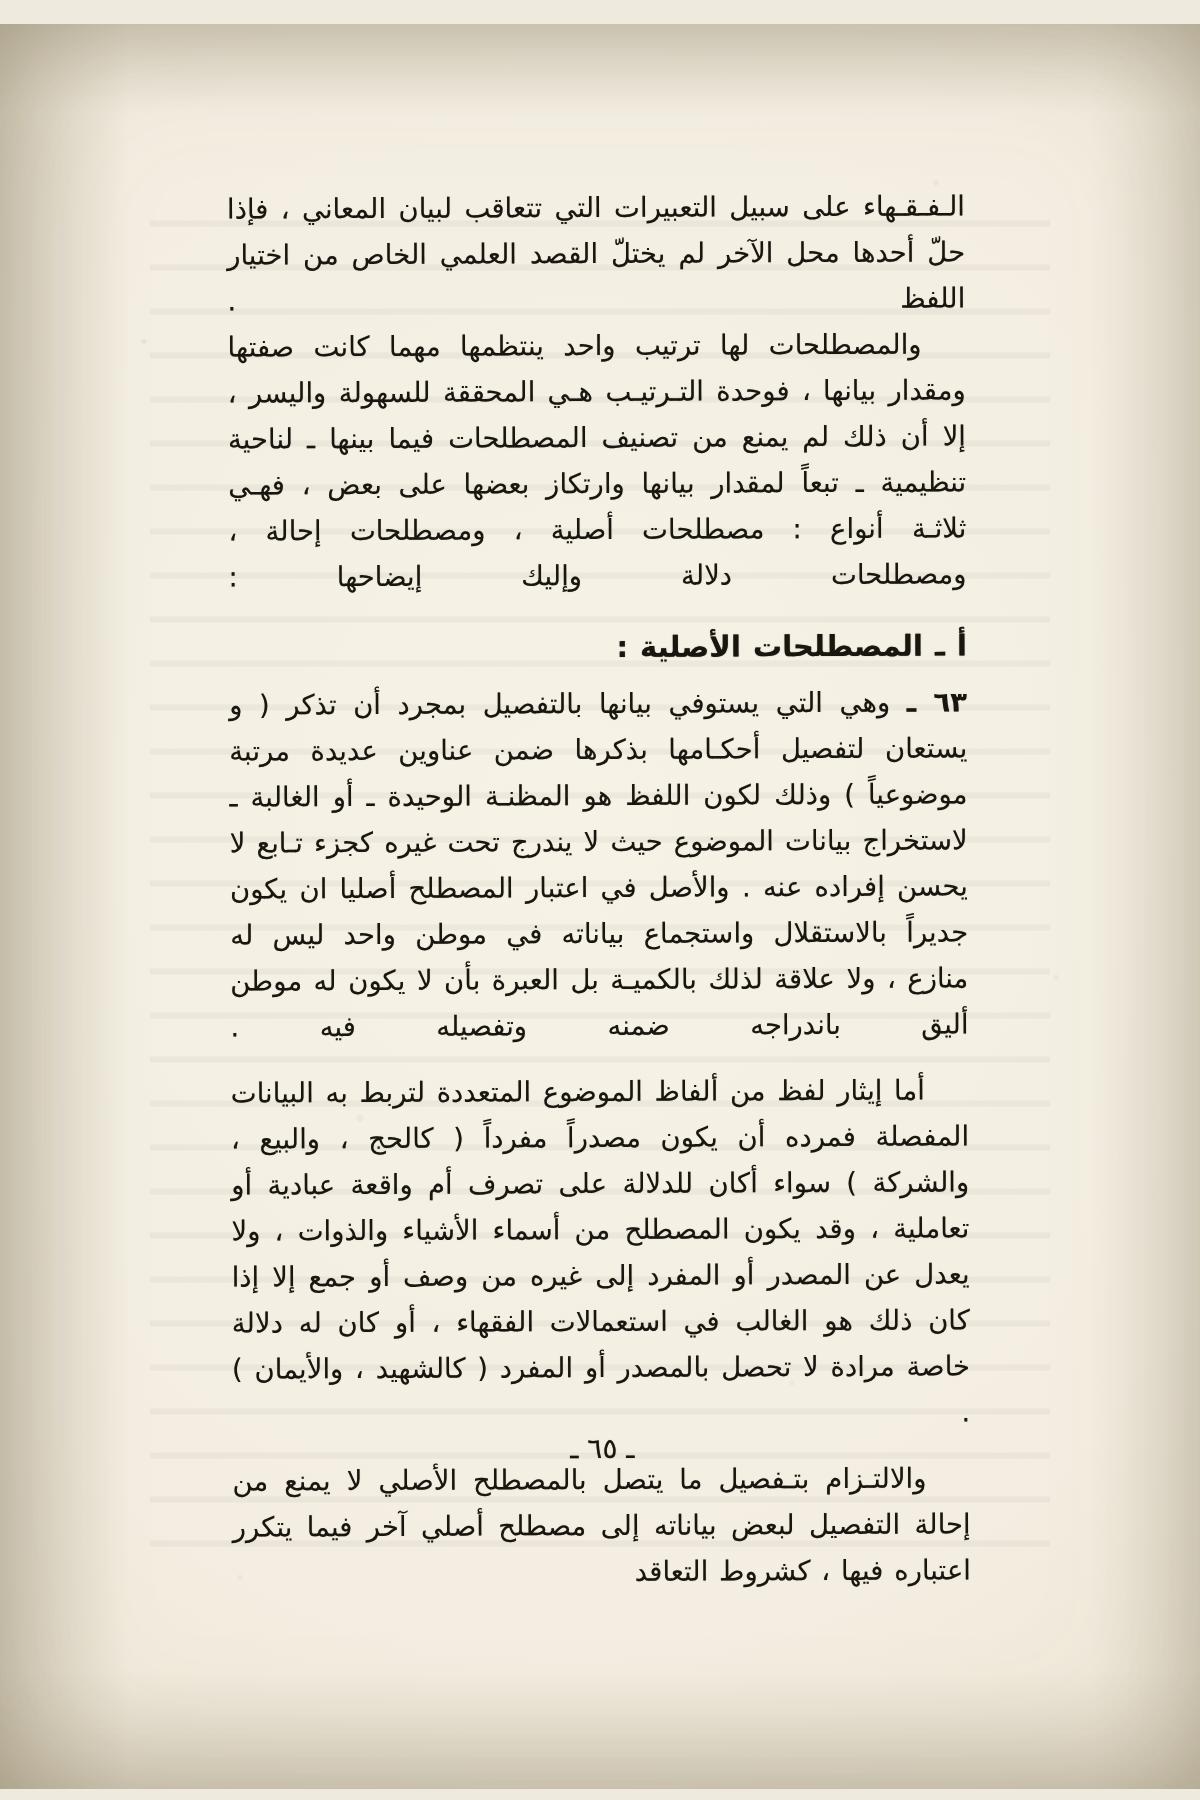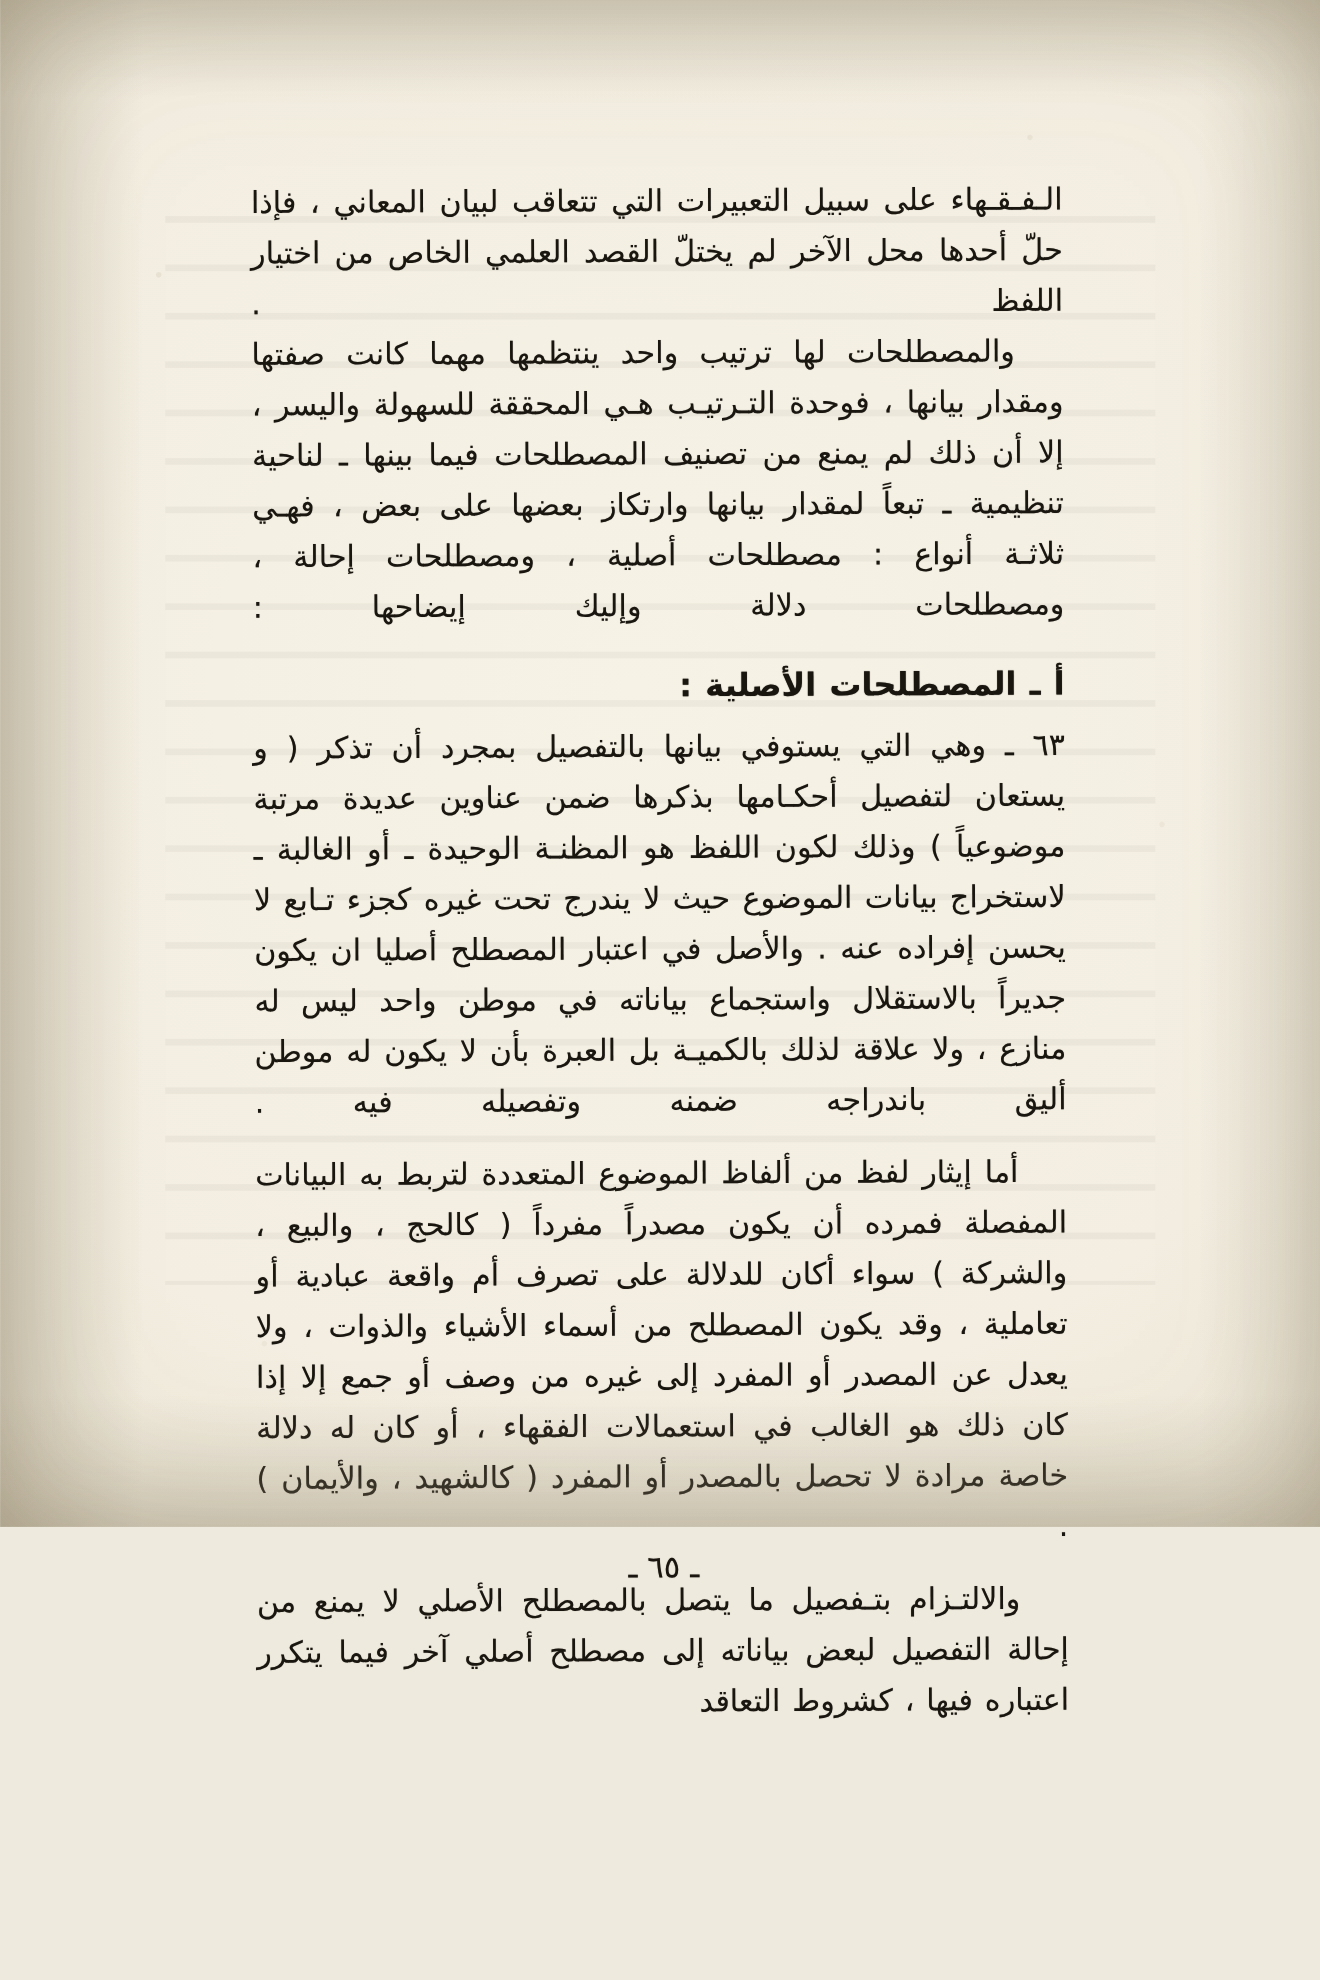--- a/index.html
+++ b/index.html
@@ -12,24 +12,25 @@
     height: 1800px;
     background: #efeade;
     font-family: "DejaVu Sans", sans-serif;
     overflow: hidden;
   }
 
   
   .page-sheet {
     position: relative;
     width: 1200px;
-    height: 1388px;
+    height: 1765px;
     background:
       radial-gradient(ellipse 120% 90% at 48% 45%, #f6f2e6 0%, #f3eee1 52%, #ebe5d4 80%, #ded7c4 100%);
     box-sizing: border-box;
+    margin-top: 24px;
   }
 
   
   .grain {
     position: absolute;
     inset: 0;
     pointer-events: none;
     background:
       radial-gradient(circle at 12% 18%, rgba(185,173,147,0.20) 0 2px, rgba(0,0,0,0) 3px),
       radial-gradient(circle at 78% 9%,  rgba(185,173,147,0.16) 0 2px, rgba(0,0,0,0) 3px),
@@ -138,21 +139,21 @@
     text-align-last: right;
     padding-top: 26px;
     padding-bottom: 10px;
     text-shadow: 0 0 0.9px rgba(25,21,15,0.7);
   }
 
   p.numbered {
     text-indent: 0;
   }
   .para-number {
-    font-weight: normal;
+    font-weight: bold;
     letter-spacing: 1px;
   }
 
   
   .page-number {
     position: absolute;
     left: 0;
     right: 0;
     top: 1408px;
     text-align: center;

